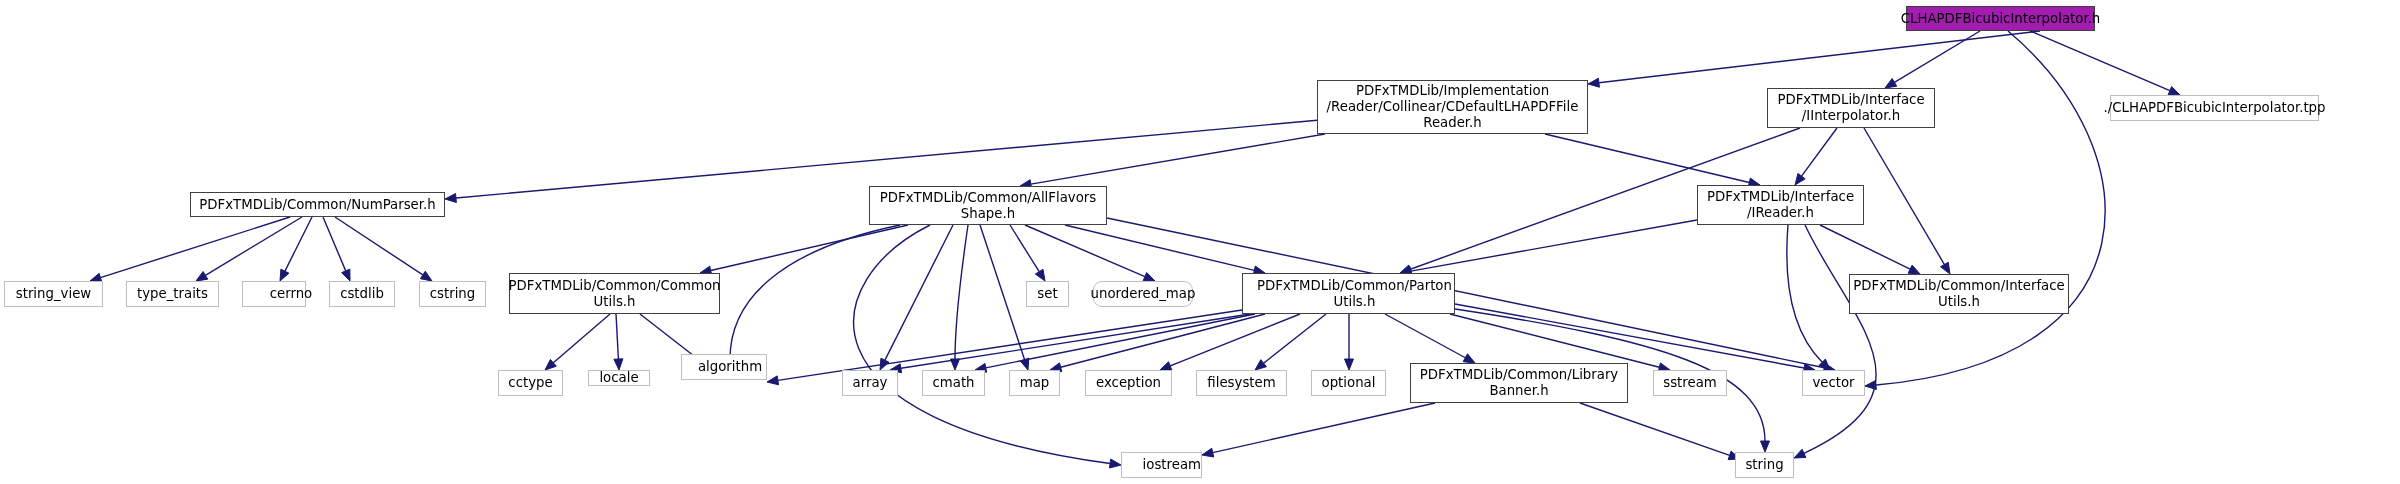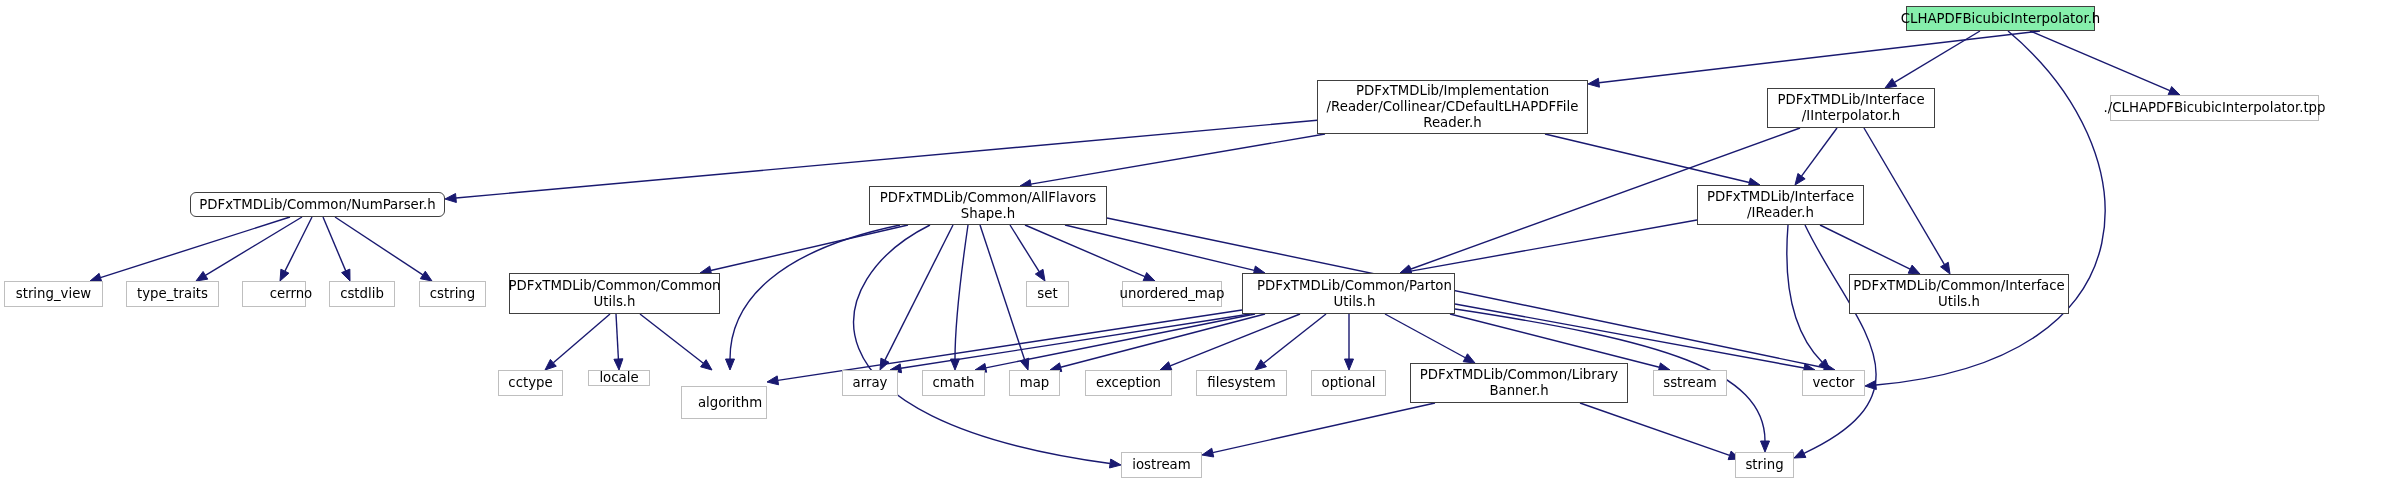--- a/index.html
+++ b/index.html
@@ -4,21 +4,21 @@
 <style>
   html, body { margin: 0; padding: 0; background: #ffffff; }
   body { width: 2400px; height: 484px; position: relative; overflow: hidden;
          font-family: "DejaVu Sans", sans-serif; }
   #graph { position: absolute; left: 0; top: 0; width: 2400px; height: 484px; }
   .node-box { position: absolute; box-sizing: border-box; display: flex; align-items: center;
               justify-content: center; text-align: center; font-size: 13.3px; line-height: 16px;
               color: #000; background: #fff; white-space: pre; }
   .node-box.internal { border: 1.5px solid #404040; cursor: pointer; }
   .node-box.external { border: 1.5px solid #bfbfbf; }
-  .node-box.root { border: 1.5px solid #404040; background: #86efac; }
+  .node-box.root { border: 1.5px solid #404040; background: #a21caf; }
   .edge { fill: none; stroke: #191970; stroke-width: 1.4; }
   .arrowhead { fill: #191970; stroke: #191970; }
 </style>
 </head>
 <body>
 
 <svg id="graph" xmlns="http://www.w3.org/2000/svg">
     <path d="M2040,31 L1598.9251508003254,82.71895355659902" class="edge"></path>
     <polygon points="1588,84 1598.4010863462067,78.24957368373865 1599.449215254444,87.18833342945939" class="arrowhead"></polygon>
     <path d="M1980,31 L1894.432422182838,82.3405466902972" class="edge"></path>
@@ -111,46 +111,46 @@
     <polygon points="1740,459 1728.1309811686974,459.6135079316379 1731.1041349912502,451.1187827243437" class="arrowhead"></polygon>
   </svg>
 <div id="nodes">
     <div class="node-box root" style="left: 1906px; top: 6px; width: 189px; height: 25px;"><span>CLHAPDFBicubicInterpolator.h</span></div>
     <div class="node-box internal" style="left: 1317px; top: 80px; width: 271px; height: 54px;"><span>PDFxTMDLib/Implementation
 /Reader/Collinear/CDefaultLHAPDFFile
 Reader.h</span></div>
     <div class="node-box internal" style="left: 1767px; top: 88px; width: 168px; height: 40px;"><span>PDFxTMDLib/Interface
 /IInterpolator.h</span></div>
     <div class="node-box external" style="left: 2110px; top: 95px; width: 209px; height: 26px;"><span>./CLHAPDFBicubicInterpolator.tpp</span></div>
-    <div class="node-box internal" style="left: 190px; top: 192px; width: 255px; height: 25px; border-radius: 6px;"><span>PDFxTMDLib/Common/NumParser.h</span></div>
+    <div class="node-box internal" style="left: 190px; top: 192px; width: 255px; height: 25px;"><span>PDFxTMDLib/Common/NumParser.h</span></div>
     <div class="node-box internal" style="left: 869px; top: 186px; width: 238px; height: 39px;"><span>PDFxTMDLib/Common/AllFlavors
 Shape.h</span></div>
     <div class="node-box internal" style="left: 1697px; top: 185px; width: 167px; height: 40px;"><span>PDFxTMDLib/Interface
 /IReader.h</span></div>
     <div class="node-box external" style="left: 4px; top: 281px; width: 99px; height: 26px;"><span>string_view</span></div>
     <div class="node-box external" style="left: 126px; top: 281px; width: 93px; height: 26px;"><span>type_traits</span></div>
     <div class="node-box external" style="left: 242px; top: 281px; width: 64px; height: 26px; padding-left: 34px;"><span>cerrno</span></div>
     <div class="node-box external" style="left: 329px; top: 281px; width: 66px; height: 26px;"><span>cstdlib</span></div>
     <div class="node-box external" style="left: 419px; top: 281px; width: 67px; height: 26px;"><span>cstring</span></div>
     <div class="node-box internal" style="left: 509px; top: 273px; width: 211px; height: 41px;"><span>PDFxTMDLib/Common/Common
 Utils.h</span></div>
     <div class="node-box external" style="left: 1026px; top: 281px; width: 43px; height: 26px;"><span>set</span></div>
-    <div class="node-box external" style="left: 1122px; top: 281px; width: 100px; height: 26px;"><span>unordered_map</span></div>
+    <div class="node-box external" style="left: 1093px; top: 281px; width: 100px; height: 26px; border-radius: 9px;"><span>unordered_map</span></div>
     <div class="node-box internal" style="left: 1242px; top: 273px; width: 213px; height: 41px; padding-left: 12px;"><span>PDFxTMDLib/Common/Parton
 Utils.h</span></div>
     <div class="node-box internal" style="left: 1849px; top: 274px; width: 220px; height: 40px;"><span>PDFxTMDLib/Common/Interface
 Utils.h</span></div>
     <div class="node-box external" style="left: 498px; top: 370px; width: 65px; height: 26px;"><span>cctype</span></div>
     <div class="node-box external" style="left: 588px; top: 370px; width: 62px; height: 16px;"><span>locale</span></div>
-    <div class="node-box external" style="left: 681px; top: 386px; width: 86px; height: 33px; padding-left: 12px;"><span>algorithm</span></div>
+    <div class="node-box external" style="left: 681px; top: 354px; width: 86px; height: 26px; padding-left: 12px;"><span>algorithm</span></div>
     <div class="node-box external" style="left: 842px; top: 370px; width: 56px; height: 26px;"><span>array</span></div>
     <div class="node-box external" style="left: 922px; top: 370px; width: 63px; height: 26px;"><span>cmath</span></div>
     <div class="node-box external" style="left: 1009px; top: 370px; width: 51px; height: 26px;"><span>map</span></div>
     <div class="node-box external" style="left: 1085px; top: 370px; width: 87px; height: 26px;"><span>exception</span></div>
     <div class="node-box external" style="left: 1196px; top: 370px; width: 91px; height: 26px;"><span>filesystem</span></div>
     <div class="node-box external" style="left: 1311px; top: 370px; width: 75px; height: 26px;"><span>optional</span></div>
     <div class="node-box internal" style="left: 1410px; top: 363px; width: 218px; height: 40px;"><span>PDFxTMDLib/Common/Library
 Banner.h</span></div>
     <div class="node-box external" style="left: 1653px; top: 370px; width: 74px; height: 26px;"><span>sstream</span></div>
     <div class="node-box external" style="left: 1802px; top: 370px; width: 63px; height: 26px;"><span>vector</span></div>
-    <div class="node-box external" style="left: 1121px; top: 452px; width: 81px; height: 26px;"><span>iostream</span></div>
+    <div class="node-box external" style="left: 1121px; top: 452px; width: 81px; height: 26px; justify-content: flex-end;"><span>iostream</span></div>
     <div class="node-box external" style="left: 1735px; top: 452px; width: 59px; height: 26px;"><span>string</span></div>
   </div>
 
 </body></html>

